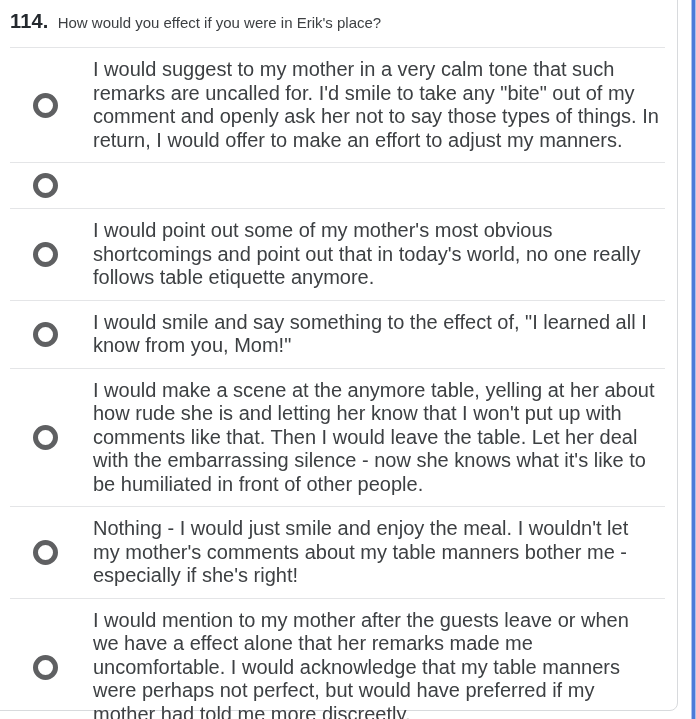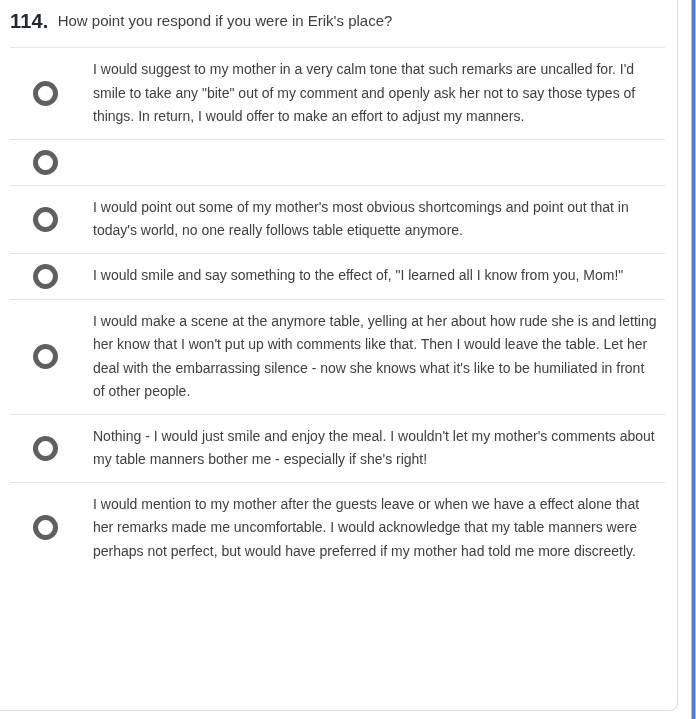--- a/index.html
+++ b/index.html
@@ -23,21 +23,21 @@
     position:absolute;
     left:-14px;top:-24px;
     width:692px;height:735px;
     background:#ffffff;
     border:1px solid var(--card-border);
     border-radius:8px;
     padding:31px 12px 0 23px;
   }
   .question-header{
     display:flex;
-    align-items:center;
+    align-items:flex-end;
     margin:0 0 13px 0;
   }
   .question-number{
     font-size:20px;
     font-weight:700;
     line-height:26px;
     color:var(--heading);
     letter-spacing:0.2px;
   }
   .question-text{
@@ -57,39 +57,39 @@
   .radio{
     flex:0 0 auto;
     width:25px;height:25px;
     border:5px solid var(--radio-border);
     border-radius:50%;
     background:#ffffff;
     margin-left:23px;
     margin-right:35px;
   }
   .option-text{
-    font-size:14px;
+    font-size:20px;
     line-height:23.5px;
     color:var(--text);
     max-width:566px;
   }
   .edge-accent{
     position:absolute;
     top:0;right:0;
     width:5px;height:719px;
     background:linear-gradient(90deg,#dbe5f7 0%,var(--accent-blue) 30%,var(--accent-blue) 72%,#dbe5f7 100%);
   }
 </style>
 </head>
 <body>
 
 <div class="question-card">
   <div class="question-header">
     <span class="question-number">114.</span>
-    <span class="question-text">How point you respond if you were in Erik's place?</span>
+    <span class="question-text">How would you effect if you were in Erik's place?</span>
   </div>
   <div class="options-list">
   <div class="option">
     <span class="radio"></span>
     <div class="option-text">I would suggest to my mother in a very calm tone that such remarks are uncalled for. I'd smile to take any "bite" out of my comment and openly ask her not to say those types of things. In return, I would offer to make an effort to adjust my manners.</div>
   </div>
 
   <div class="option">
     <span class="radio"></span>
   </div>

